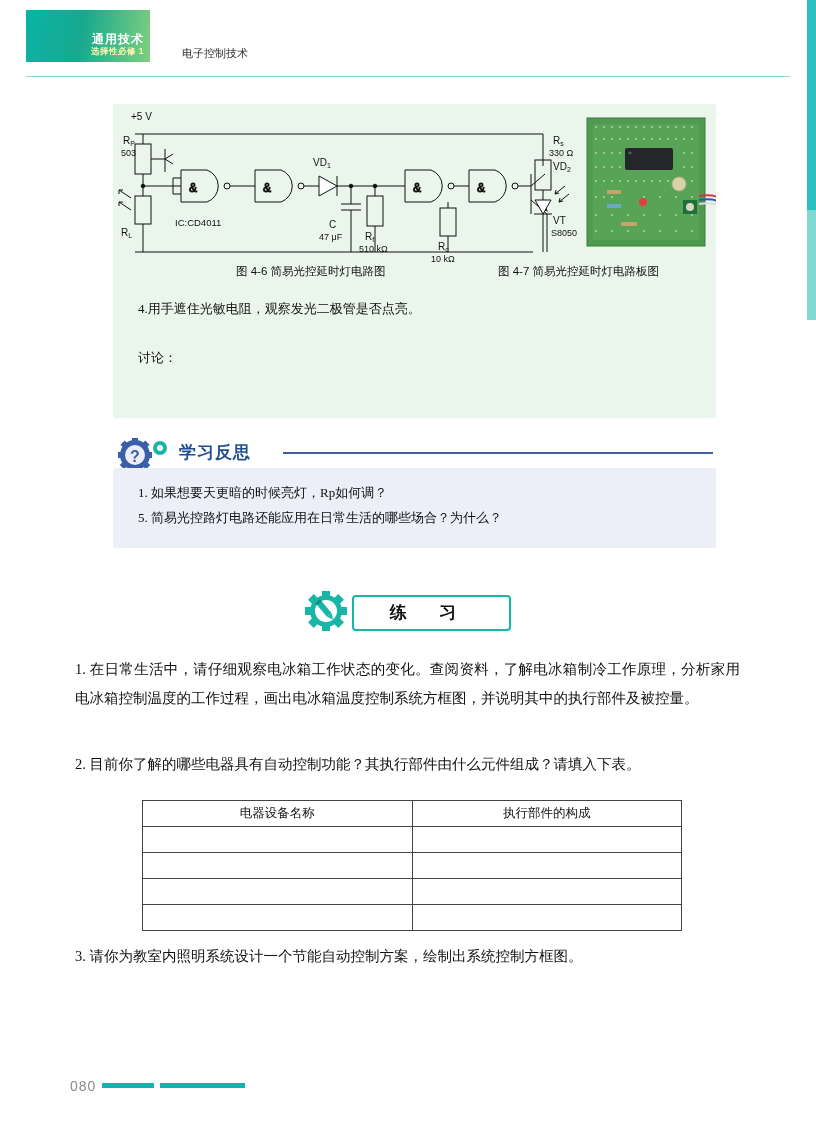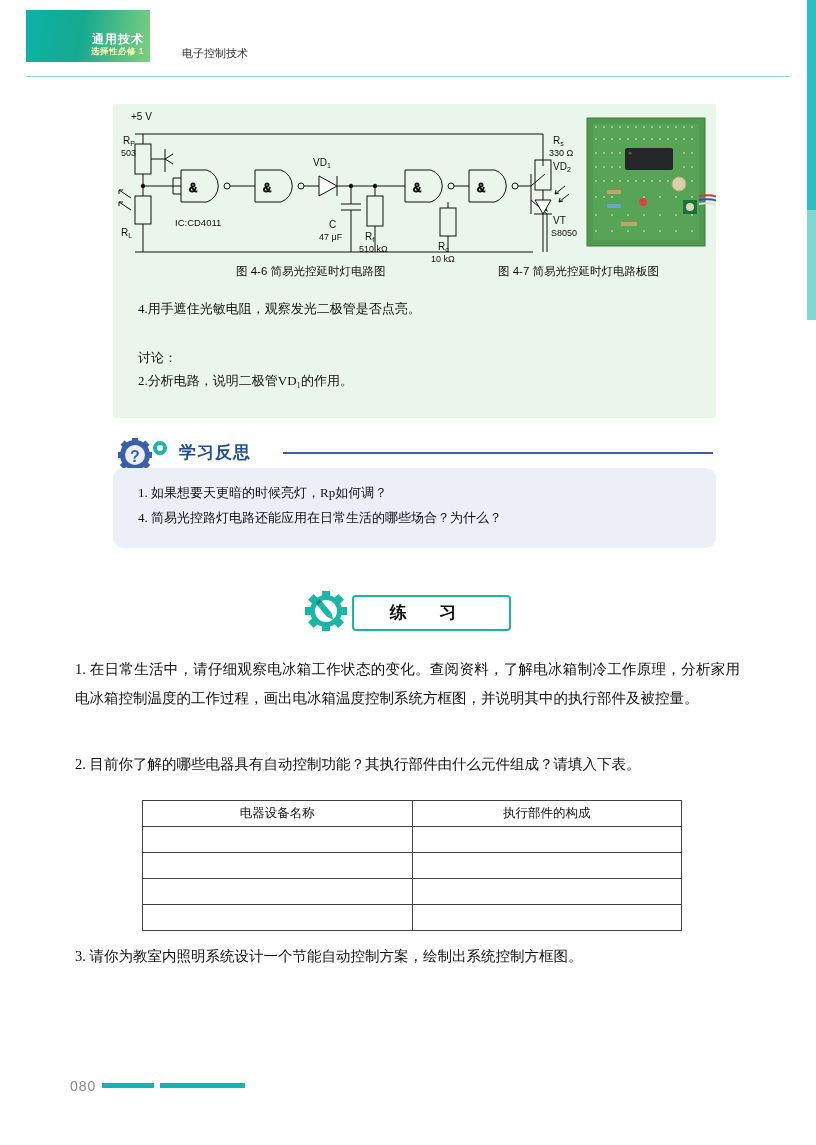--- a/index.html
+++ b/index.html
@@ -136,21 +136,21 @@
   }
 
   
   .reflect-box {
     position: absolute;
     left: 113px;
     top: 468px;
     width: 603px;
     height: 80px;
     background: #eceef8;
-    border-radius: 11px;
+    border-radius: 3px;
   }
   .reflect-head {
     position: absolute;
     left: 113px;
     top: 438px;
     width: 603px;
     height: 34px;
   }
   .reflect-title {
     position: absolute;
@@ -509,21 +509,20 @@
 
   <div class="fig-caption cap-1">图 4-6  简易光控延时灯电路图</div>
   <div class="fig-caption cap-2">图 4-7  简易光控延时灯电路板图</div>
 
   <div class="steps">
     <div>4.用手遮住光敏电阻，观察发光二极管是否点亮。</div>
   </div>
 
   <div class="discuss-title">讨论：</div>
   <div class="discuss-list">
-    <div>2.分析电路，说明二极管VD₁的作用。</div>
   </div>
 </div>
 
 <div class="reflect-head">
   <svg width="62" height="34" viewBox="0 0 62 34">
     <g fill="#3a5fa8">
       <circle cx="22" cy="17" r="15"></circle>
       <g>
         <rect x="19" y="0" width="6" height="5"></rect>
         <rect x="19" y="29" width="6" height="5"></rect>
@@ -542,21 +541,21 @@
       <circle cx="47" cy="10" r="3" fill="#ffffff"></circle>
     </g>
   </svg>
   <div class="reflect-title">学习反思</div>
   <div class="reflect-line"></div>
 </div>
 
 <div class="reflect-box">
   <div class="reflect-list">
     <div>1. 如果想要天更暗的时候亮灯，Rp如何调？</div>
-    <div>4. 简易光控路灯电路还能应用在日常生活的哪些场合？为什么？</div>
+    <div>5. 简易光控路灯电路还能应用在日常生活的哪些场合？为什么？</div>
   </div>
 </div>
 
 <div class="exercise-head">
   <svg width="60" height="46" viewBox="0 0 60 46">
     <g fill="#19b6a8">
       <circle cx="26" cy="21" r="16"></circle>
       <rect x="22" y="1" width="8" height="6"></rect>
       <rect x="22" y="35" width="8" height="6"></rect>
       <rect x="5" y="17" width="6" height="8"></rect>

